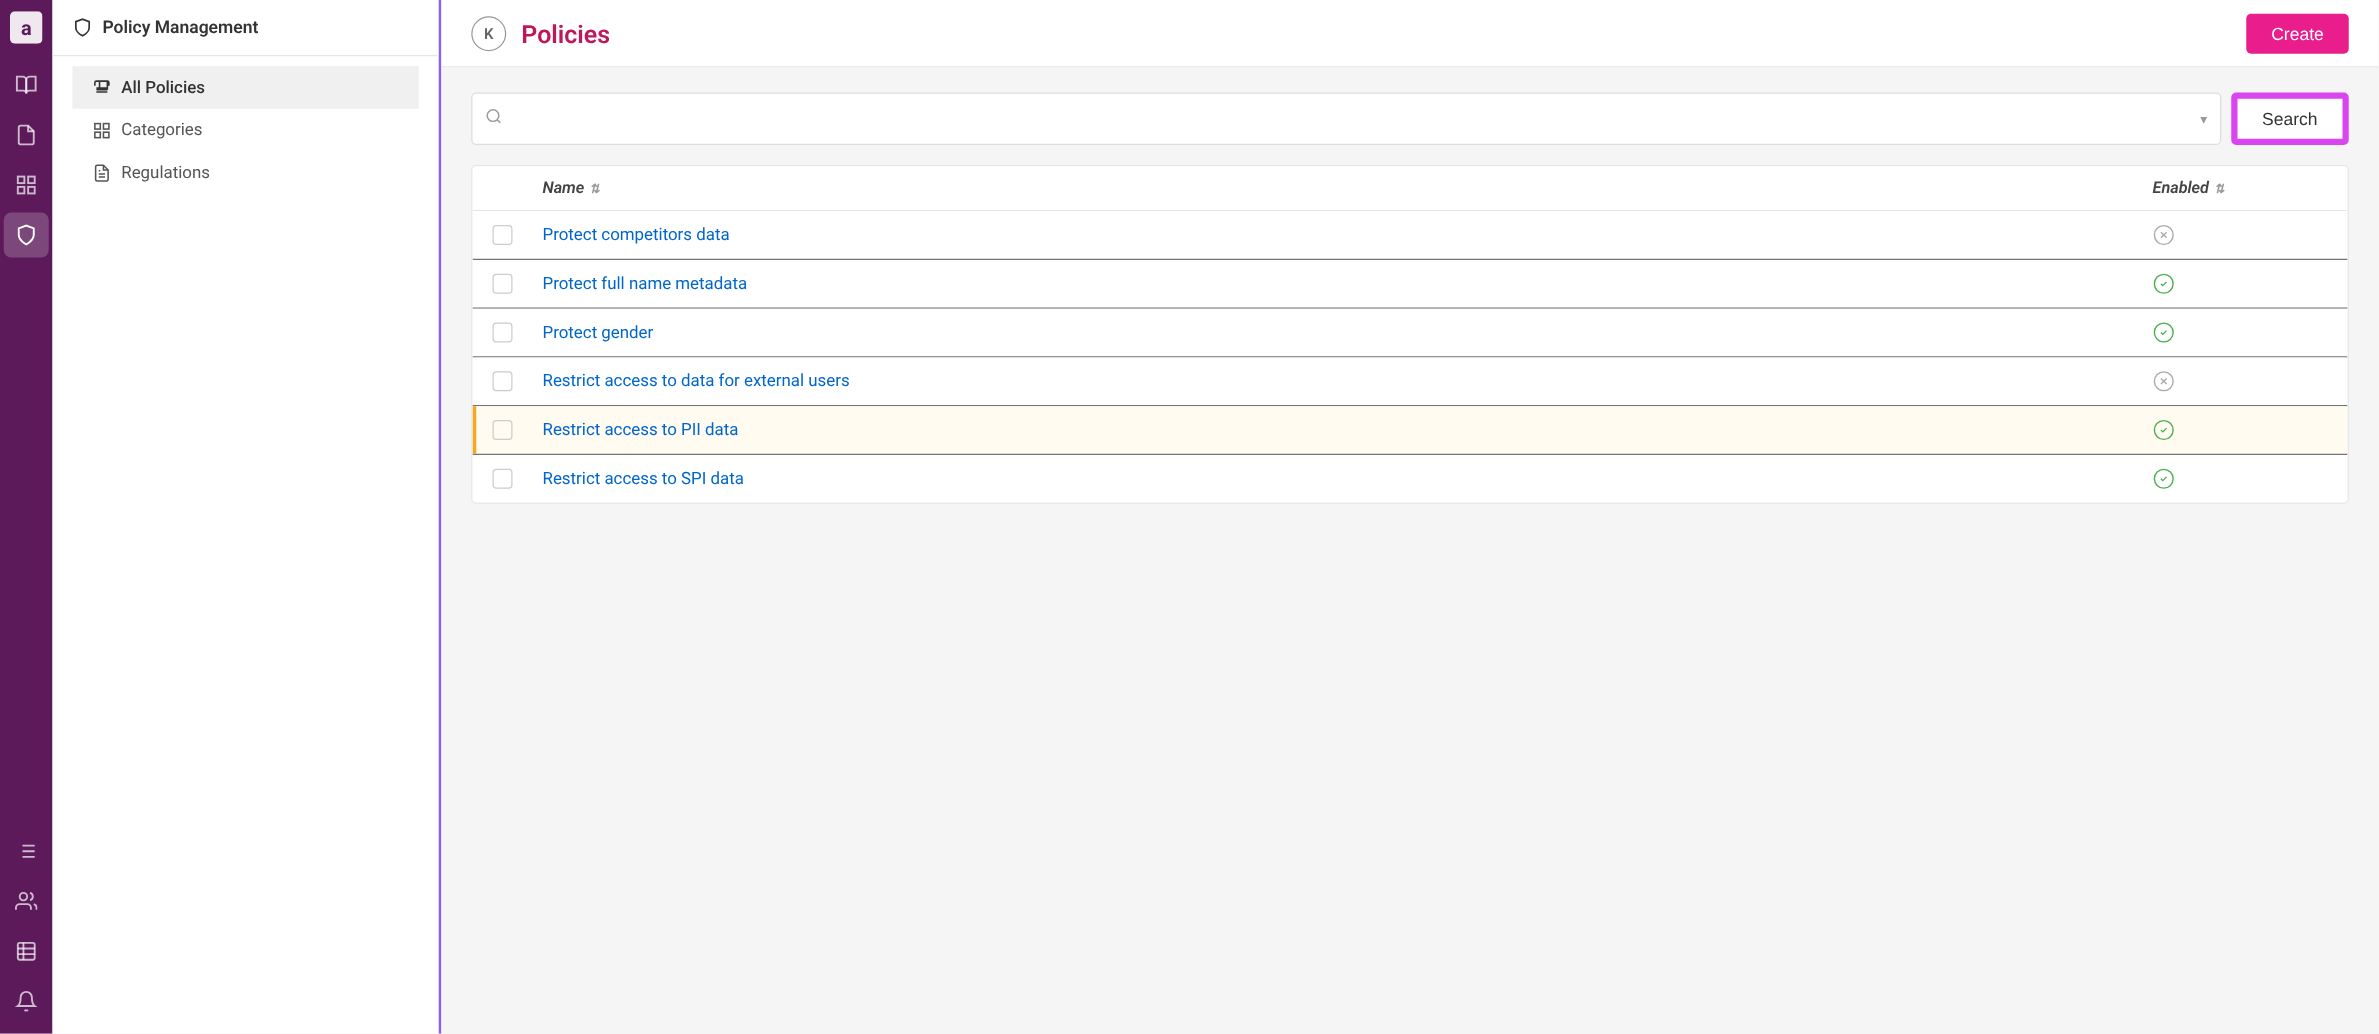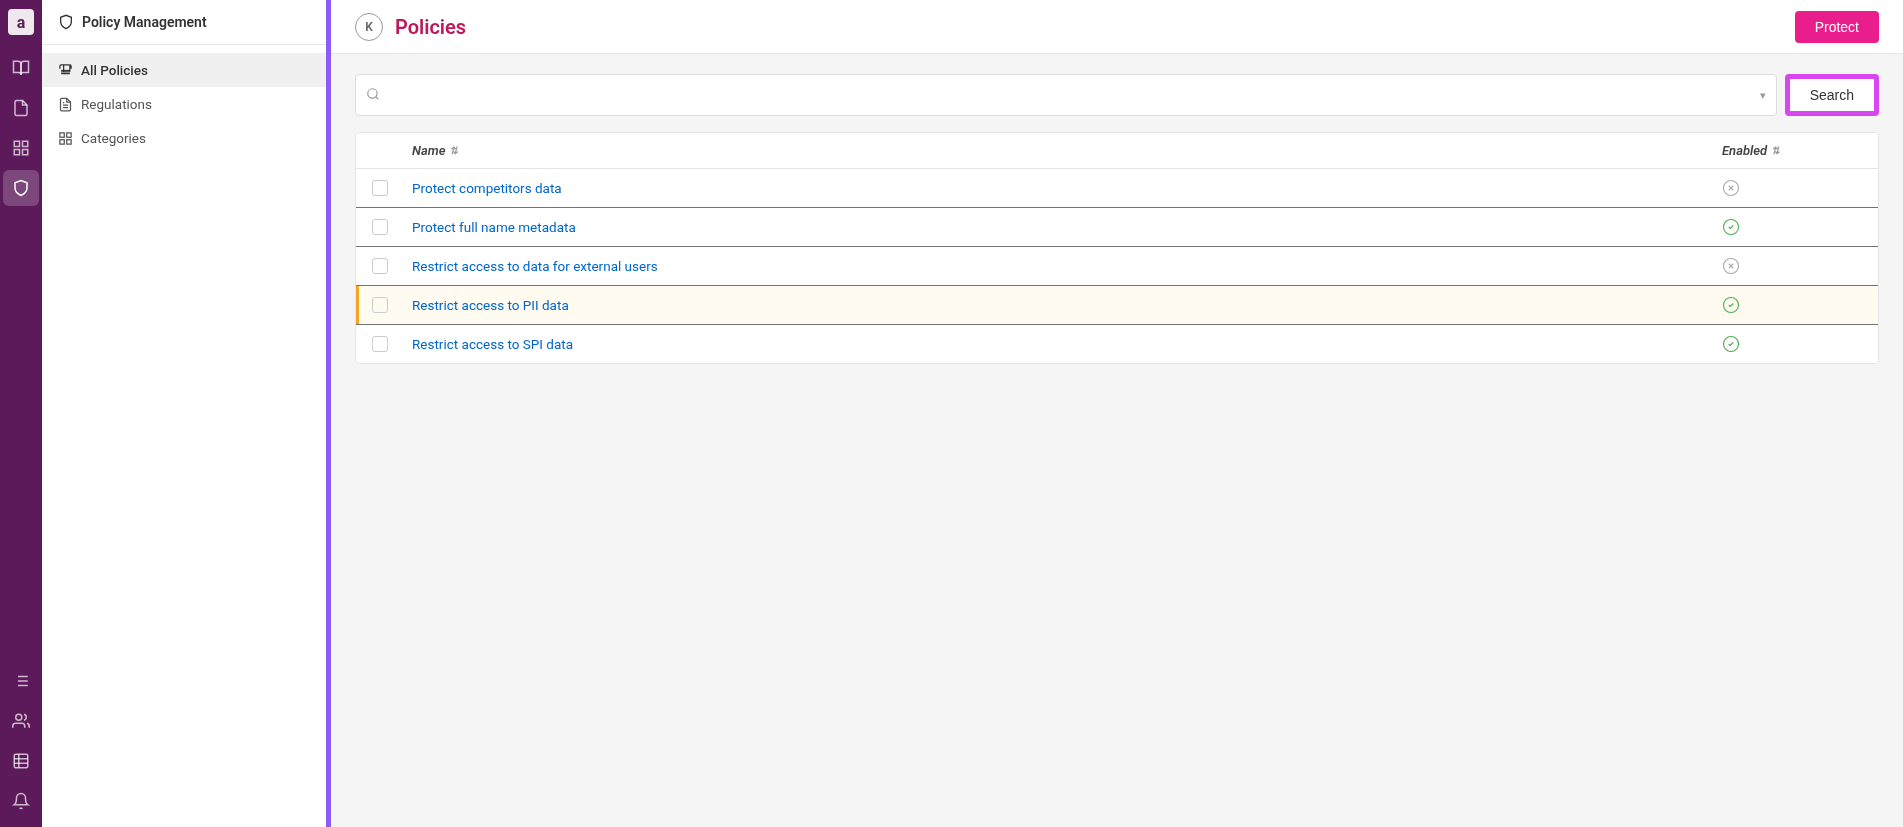--- a/index.html
+++ b/index.html
@@ -31,38 +31,38 @@
       border-radius: 6px;
       cursor: pointer;
       color: rgba(255,255,255,0.7);
       font-size: 16px;
     }
     .icon-bar-item.active { background: rgba(255,255,255,0.2); color: #fff; }
     .icon-bar-spacer { flex: 1; }
 
     
     .sidebar {
-      width: 289px;
-      background: #fff;
-      border-right: 5px solid #8b5cf6;
+      width: 311px;
+      background: #fff;
+      border-right: 2px solid #8b5cf6;
       display: flex;
       flex-direction: column;
       flex-shrink: 0;
     }
     .sidebar-header {
       padding: 14px 16px;
       font-size: 14px;
       font-weight: 600;
       color: #333;
       border-bottom: 1px solid #e5e5e5;
       display: flex;
       align-items: center;
       gap: 8px;
     }
-    .sidebar-nav { padding: 8px 0; }
+    .sidebar-nav { padding: 8px 16px; }
     .sidebar-nav-item {
       display: flex;
       align-items: center;
       gap: 8px;
       padding: 9px 16px;
       font-size: 13.5px;
       color: #555;
       cursor: pointer;
     }
     .sidebar-nav-item.active { background: #f0f0f0; color: #333; font-weight: 500; }
@@ -322,50 +322,50 @@
     <div class="sidebar-nav-item active">
       <svg width="15" height="15" viewBox="0 0 24 24" fill="none" stroke="currentColor" stroke-width="2">
           <path d="M9 3H5a2 2 0 0 0-2 2v4m6-6h10a2 2 0 0 1 2 2v4M9 3v11m0 0H5m4 0h10m0-11v11m0 0h-4"></path>
           <line x1="5" y1="12" x2="19" y2="12"></line>
           <line x1="5" y1="17" x2="19" y2="17"></line>
         </svg>
       <span>All Policies</span>
     </div>
     <div class="sidebar-nav-item">
       <svg width="15" height="15" viewBox="0 0 24 24" fill="none" stroke="currentColor" stroke-width="2">
+          <rect x="3" y="3" width="7" height="7"></rect>
+          <rect x="14" y="3" width="7" height="7"></rect>
+          <rect x="3" y="14" width="7" height="7"></rect>
+          <rect x="14" y="14" width="7" height="7"></rect>
+        </svg>
+      <span>Categories</span>
+    </div>
+    <div class="sidebar-nav-item">
+      <svg width="15" height="15" viewBox="0 0 24 24" fill="none" stroke="currentColor" stroke-width="2">
           <path d="M14 2H6a2 2 0 0 0-2 2v16a2 2 0 0 0 2 2h12a2 2 0 0 0 2-2V8z"></path>
           <polyline points="14 2 14 8 20 8"></polyline>
           <line x1="16" y1="13" x2="8" y2="13"></line>
           <line x1="16" y1="17" x2="8" y2="17"></line>
           <polyline points="10 9 9 9 8 9"></polyline>
         </svg>
       <span>Regulations</span>
     </div>
-    <div class="sidebar-nav-item">
-      <svg width="15" height="15" viewBox="0 0 24 24" fill="none" stroke="currentColor" stroke-width="2">
-          <rect x="3" y="3" width="7" height="7"></rect>
-          <rect x="14" y="3" width="7" height="7"></rect>
-          <rect x="3" y="14" width="7" height="7"></rect>
-          <rect x="14" y="14" width="7" height="7"></rect>
-        </svg>
-      <span>Categories</span>
-    </div>
   </nav>
 </div>
 
 <div class="main">
 
   <div class="top-header">
     <div class="top-header-left">
       <div class="breadcrumb-k">
         <span>K</span>
       </div>
       <h1 class="page-title">Policies</h1>
     </div>
-    <button class="create-button">Protect</button>
+    <button class="create-button">Create</button>
   </div>
 
   <div class="content">
 
     <div class="search-bar">
       <div class="search-input-wrapper">
         <span class="search-icon">
           <svg width="14" height="14" viewBox="0 0 24 24" fill="none" stroke="currentColor" stroke-width="2">
               <circle cx="11" cy="11" r="8"></circle>
               <line x1="21" y1="21" x2="16.65" y2="16.65"></line>
@@ -406,20 +406,30 @@
         <input type="checkbox" class="row-checkbox" style="">
         <a class="row-name">Protect full name metadata</a>
         <div class="status-icon status-enabled">
           <svg width="18" height="18" viewBox="0 0 24 24" fill="none" stroke="currentColor" stroke-width="1.5">
               <circle cx="12" cy="12" r="10"></circle>
               <polyline points="9 12 11 14 15 10"></polyline>
             </svg>
         </div>
       </div>
 
+      <div class="table-row">
+        <input type="checkbox" class="row-checkbox" style="">
+        <a class="row-name">Protect gender</a>
+        <div class="status-icon status-enabled">
+          <svg width="18" height="18" viewBox="0 0 24 24" fill="none" stroke="currentColor" stroke-width="1.5">
+              <circle cx="12" cy="12" r="10"></circle>
+              <polyline points="9 12 11 14 15 10"></polyline>
+            </svg>
+        </div>
+      </div>
 
       <div class="table-row">
         <input type="checkbox" class="row-checkbox" style="">
         <a class="row-name">Restrict access to data for external users</a>
         <div class="status-icon status-disabled">
           <svg width="18" height="18" viewBox="0 0 24 24" fill="none" stroke="currentColor" stroke-width="1.5">
               <circle cx="12" cy="12" r="10"></circle>
               <line x1="15" y1="9" x2="9" y2="15"></line>
               <line x1="9" y1="9" x2="15" y2="15"></line>
             </svg>

